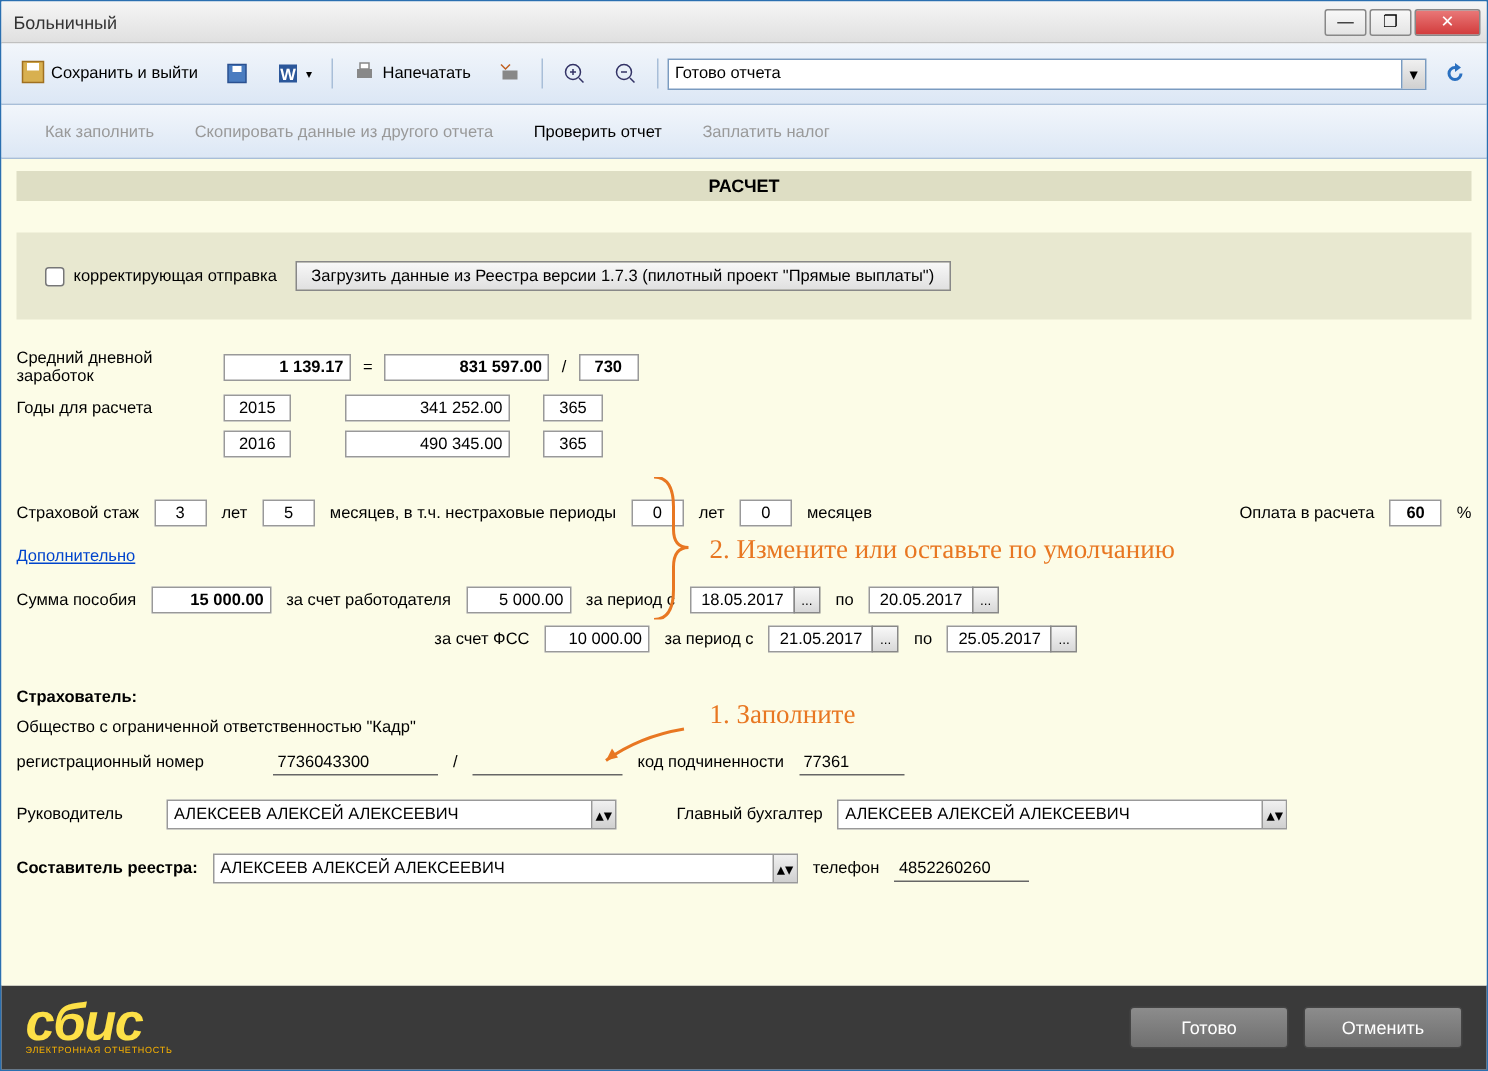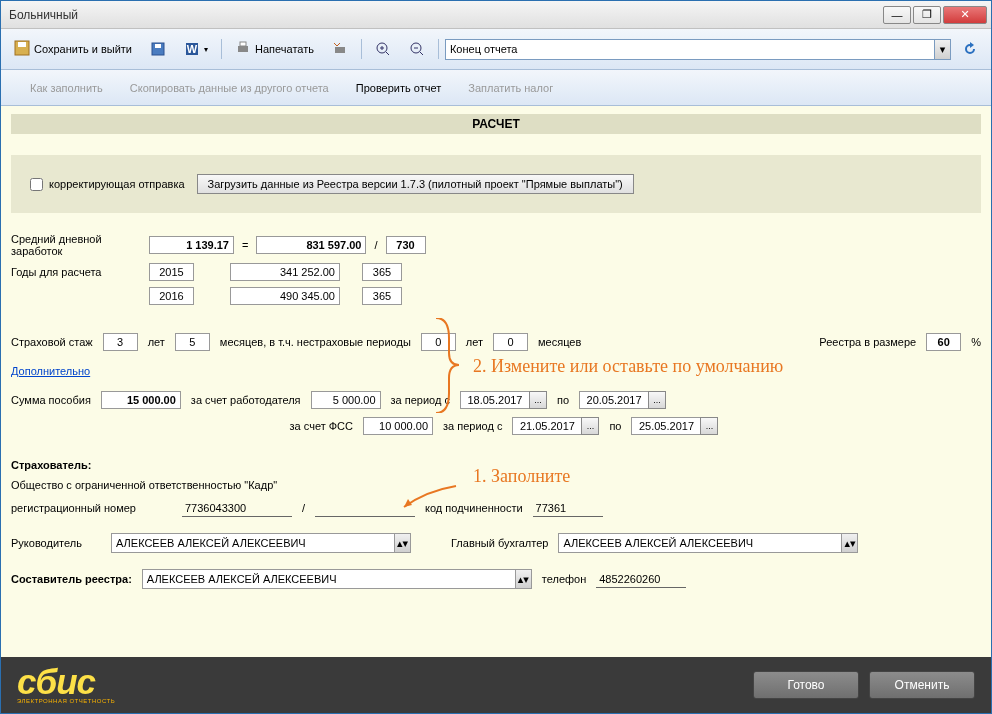--- a/index.html
+++ b/index.html
@@ -111,21 +111,21 @@
       </div>
     <div class="tb-btn">
         <svg viewBox="0 0 16 16">
           <circle cx="7" cy="7" r="5" fill="none" stroke="#336"></circle>
           <path d="M11 11l3 3" stroke="#336"></path>
           <path d="M5 7h4" stroke="#336"></path>
         </svg>
       </div>
     <div class="tb-sep"></div>
     <div class="combo-big">
-      <span>Конец отчета</span>
+      <span>Готово отчета</span>
       <div class="dd">▾</div>
     </div>
     <div class="tb-btn">
         <svg viewBox="0 0 16 16">
           <path d="M8 3a5 5 0 1 0 5 5h-2a3 3 0 1 1-3-3V3z" fill="#2a70c0"></path>
           <path d="M8 1l4 3-4 3z" fill="#2a70c0"></path>
         </svg>
       </div>
   </div>
 
@@ -202,21 +202,21 @@
       <span>Страховой стаж</span>
       <input class="inp center" style="width: 35px;" value="3">
       <span>лет</span>
       <input class="inp center" style="width: 35px;" value="5">
       <span>месяцев, в т.ч. нестраховые периоды</span>
       <input class="inp center" style="width: 35px;" value="0">
       <span>лет</span>
       <input class="inp center" style="width: 35px;" value="0">
       <span>месяцев</span>
       <span style="flex:1"></span>
-      <span>Реестра в размере</span>
+      <span>Оплата в расчета</span>
       <input class="inp bold center" style="width: 35px;" value="60">
       <span>%</span>
     </div>
 
     <div style="margin-top:14px;">
       <span class="link">Дополнительно</span>
     </div>
 
     <div class="line-row" style="margin-top:14px;">
       <span>Сумма пособия</span>

